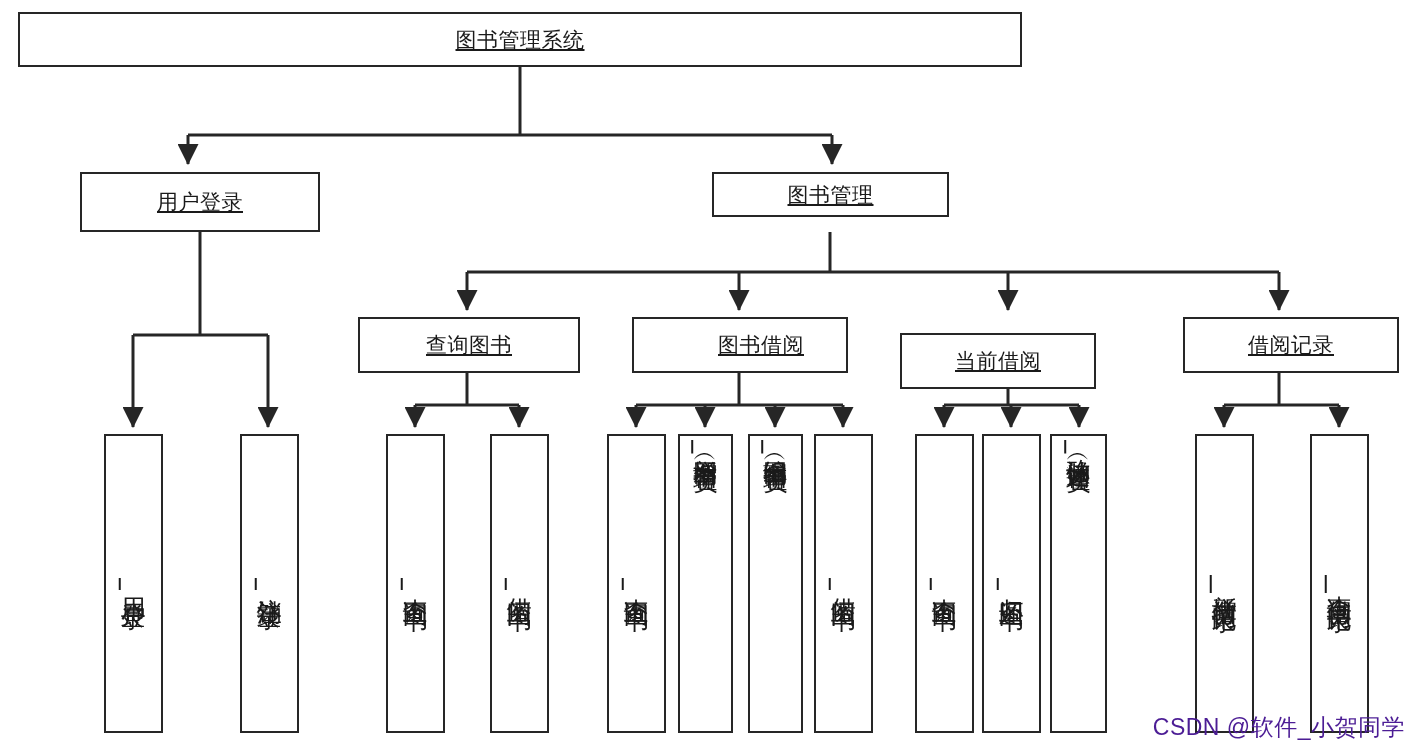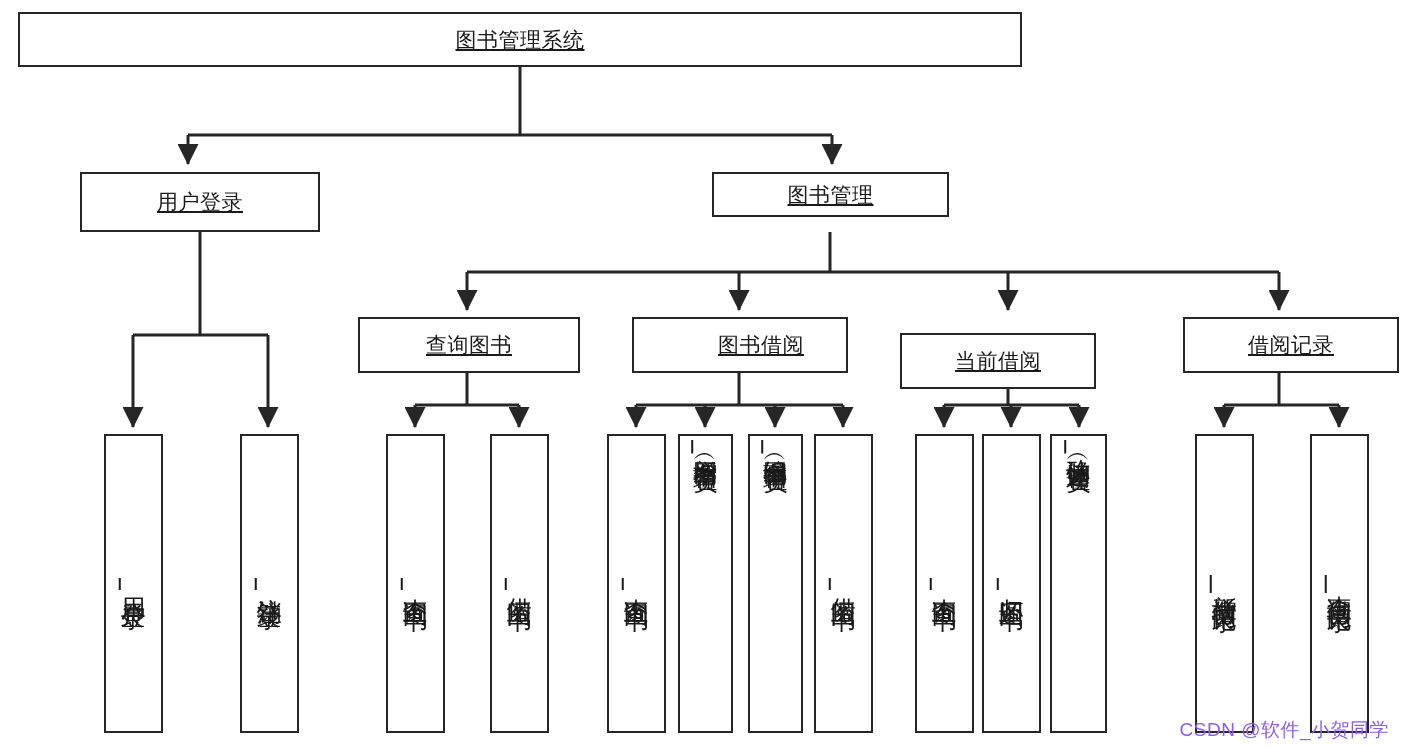--- a/index.html
+++ b/index.html
@@ -63,24 +63,24 @@
   }
   .node.v.long .node-label {
     font-size: 24px;
     letter-spacing: 1.5px;
   }
   .node.v.topalign {
     align-items: flex-start;
   }
   #watermark {
     position: absolute;
-    right: 16px;
+    right: 0;
     bottom: 4px;
-    font-size: 19px;
-    color: #8b5cf6;
+    font-size: 23px;
+    color: #4c1d95;
     white-space: nowrap;
     letter-spacing: 0.5px;
   }
 </style>
 </head>
 <body>
 
 <div id="diagram-root">
 
   <svg id="svg-layer" viewBox="0 0 1405 747" xmlns="http://www.w3.org/2000/svg">

